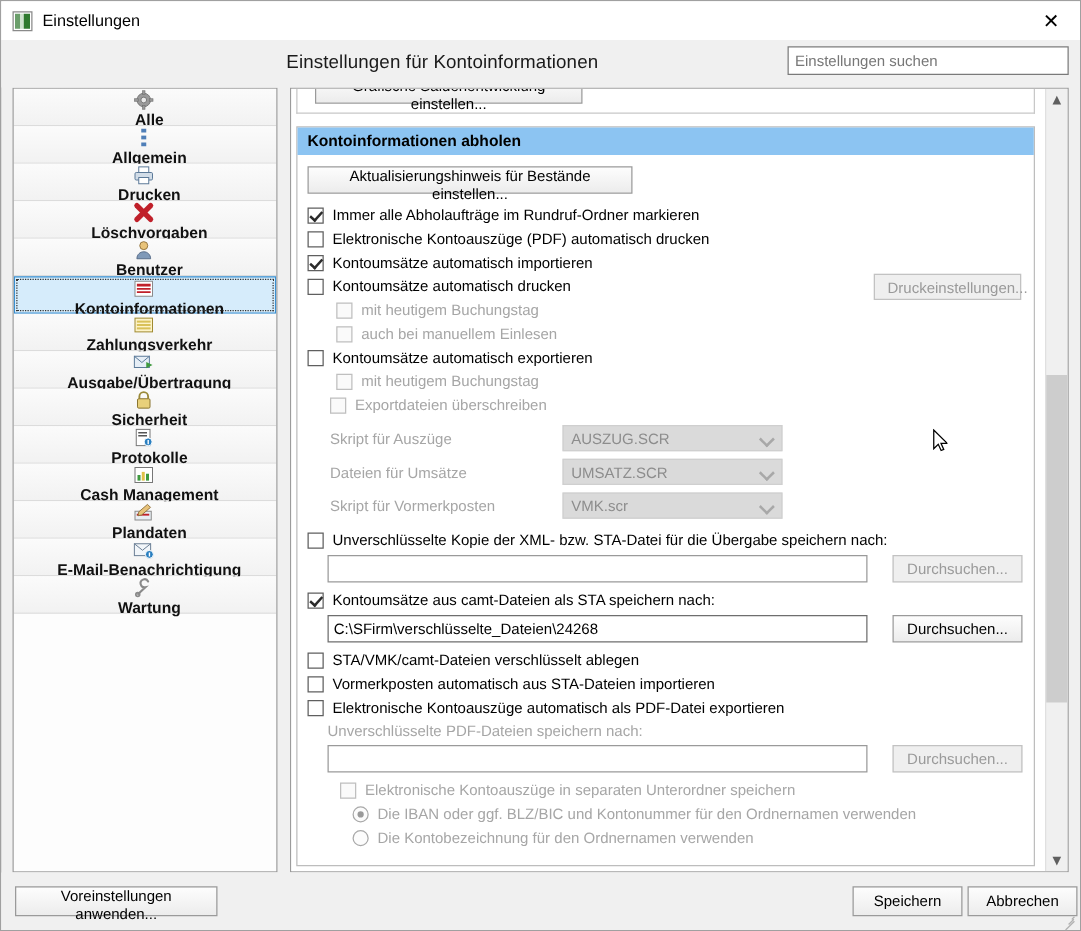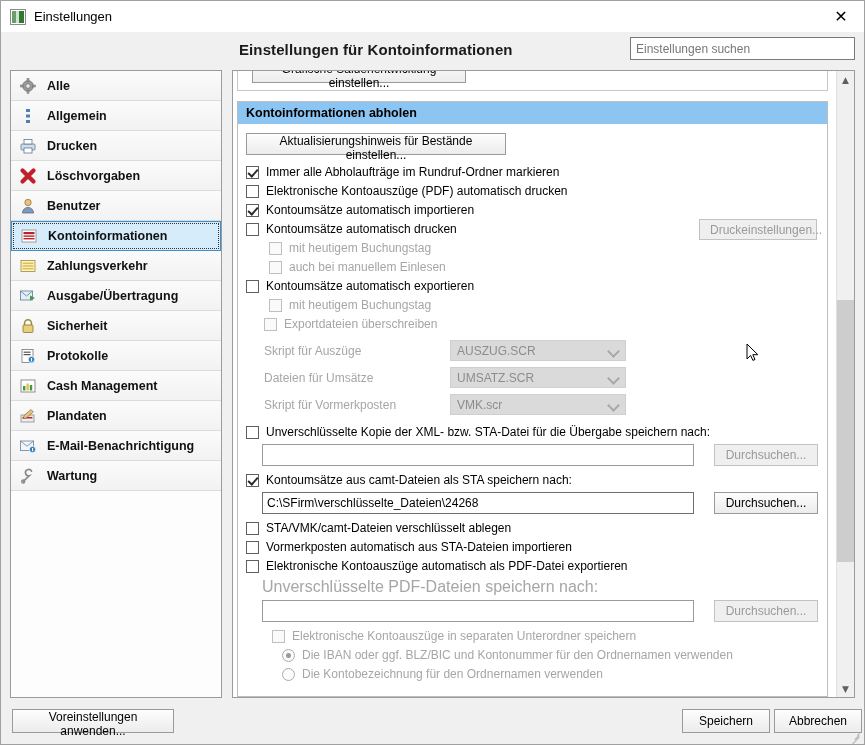--- a/index.html
+++ b/index.html
@@ -74,24 +74,24 @@
 
   
   .header {
     height: 38px;
     min-height: 38px;
     position: relative;
     background: #f0f0f0;
   }
   .header-title {
     position: absolute;
-    left: 238px;
+    left: 228px;
     top: 9px;
     font-size: 15px;
-    font-weight: bold;
+    font-weight: normal;
     color: #1a1a1a;
     letter-spacing: 0.1px;
   }
   .search-box {
     position: absolute;
     right: 9px;
     top: 5px;
     width: 225px;
     height: 23px;
     border: 1px solid #7a7a7a;
@@ -130,20 +130,21 @@
     height: 30px;
     min-height: 30px;
     display: flex;
     align-items: center;
     padding-left: 7px;
     box-sizing: border-box;
     border-bottom: 1px solid #dcdcdc;
     background: linear-gradient(to bottom, #fbfbfb 0%, #f2f2f2 100%);
     cursor: pointer;
     position: relative;
+    flex-direction: column;
   }
   .side-item.selected {
     background: #d6ecfb;
     border: 1px solid #3a8fd0;
     outline: 1px dotted #333;
     outline-offset: -3px;
   }
   .side-label {
     font-size: 12.5px;
     font-weight: bold;
@@ -353,21 +354,21 @@
   }
   .path-input.dim { border-color: #9a9a9a; }
   .browse-btn {
     width: 104px;
     height: 22px;
     margin-left: 20px;
     font-size: 12px;
   }
 
   .sub-label {
-    font-size: 16px;
+    font-size: 12px;
     color: #a6a6a6;
     margin: 4px 0 4px 16px;
   }
 
   
   .vscroll {
     width: 17px;
     min-width: 17px;
     background: #f0f0f0;
     border-left: 1px solid #e0e0e0;

